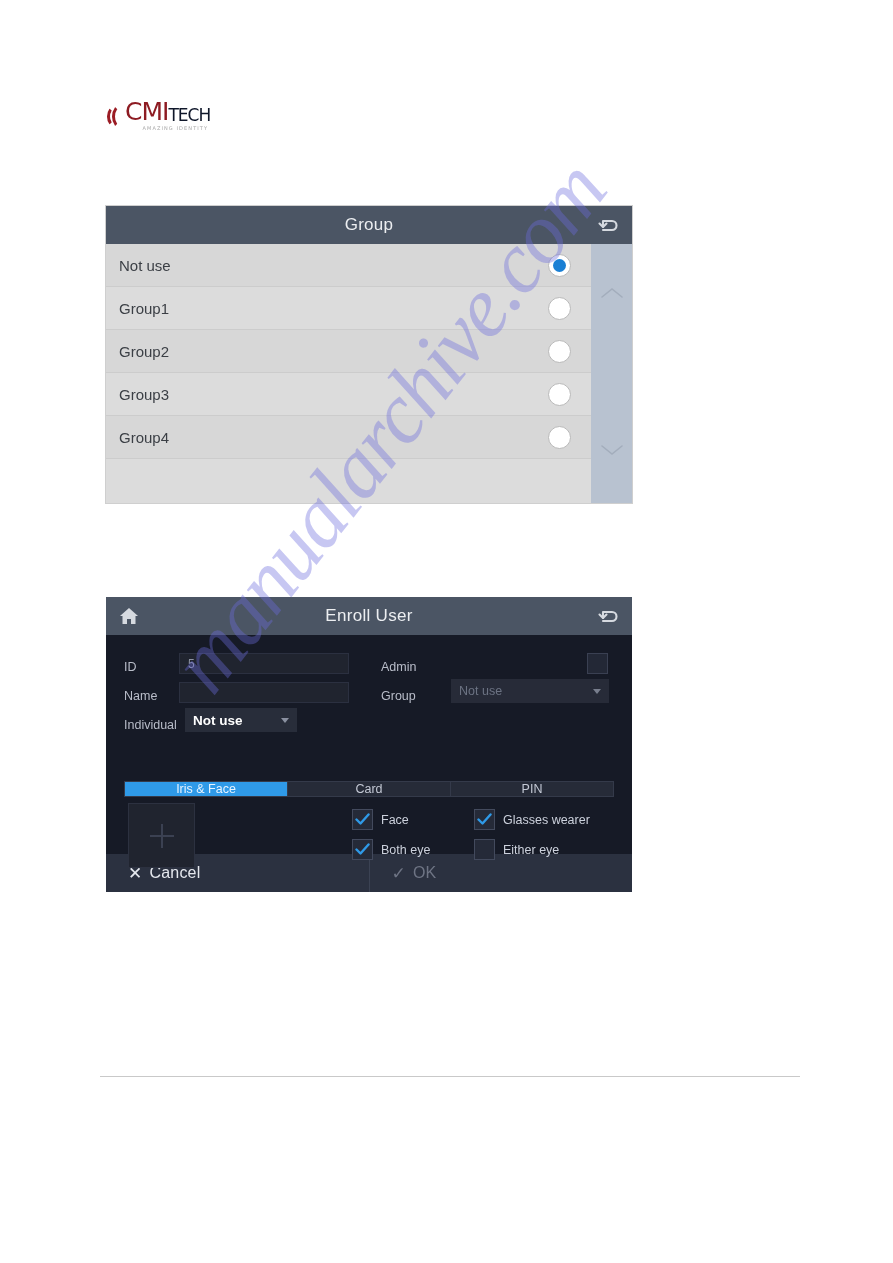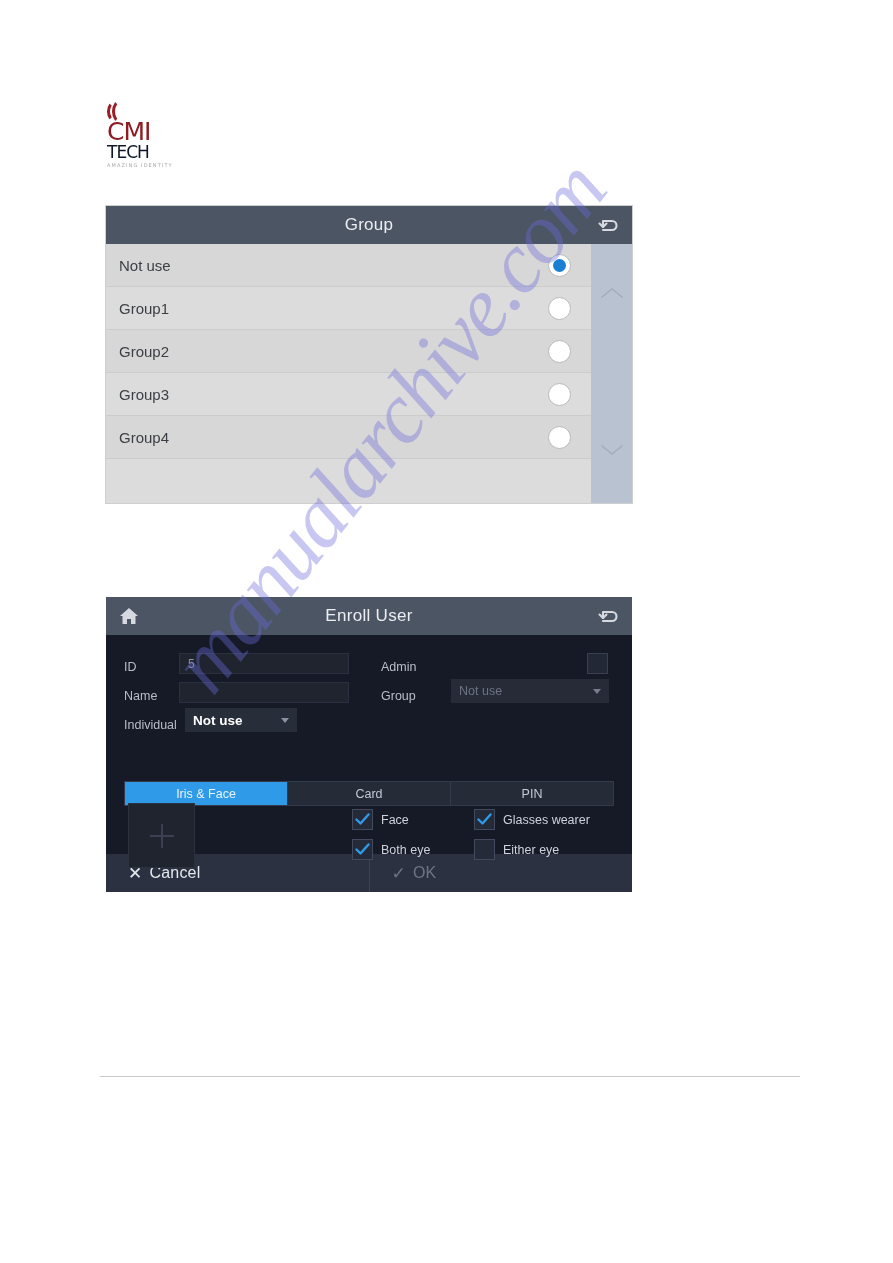--- a/index.html
+++ b/index.html
@@ -42,23 +42,22 @@
 
   
   .logo-wrap {
     position: absolute;
     left: 107px;
     top: 99px;
     z-index: 2;
   }
   .logo-row {
     display: flex;
-    align-items: flex-start;
+    align-items: flex-end;
     line-height: 1;
-    flex-direction: column;
   }
   .logo-mark {
     display: inline-block;
     position: relative;
     width: 17px;
     height: 20px;
     margin-right: 1px;
   }
   .logo-mark .arc {
     position: absolute;
@@ -287,21 +286,21 @@
     align-items: center;
     justify-content: center;
   }
 
   
   .tabs {
     position: absolute;
     left: 18px;
     top: 146px;
     width: 490px;
-    height: 25px;
+    height: 16px;
     display: flex;
     background: #262b38;
     border: 1px solid #343a4a;
     box-sizing: border-box;
   }
   .tab {
     flex: 1;
     display: flex;
     align-items: center;
     justify-content: center;

